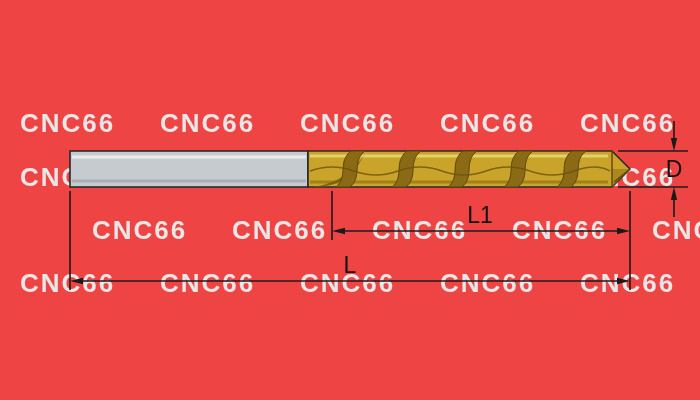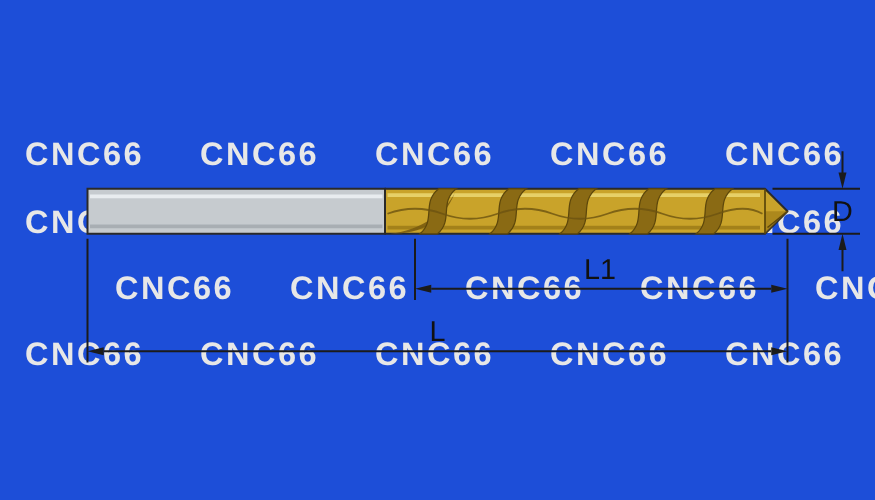--- a/index.html
+++ b/index.html
@@ -1,20 +1,20 @@
 <!DOCTYPE html>
 <html><head>
 <meta charset="utf-8">
 <style>
   html, body { margin: 0; padding: 0; }
   .canvas {
     position: relative;
     width: 700px;
     height: 400px;
-    background: #1d4ed8;
+    background: #ef4444;
     overflow: hidden;
     font-family: "Liberation Sans", sans-serif;
   }
   #watermarks {
     position: absolute;
     inset: 0;
     z-index: 0;
   }
   .wm {
     position: absolute;

